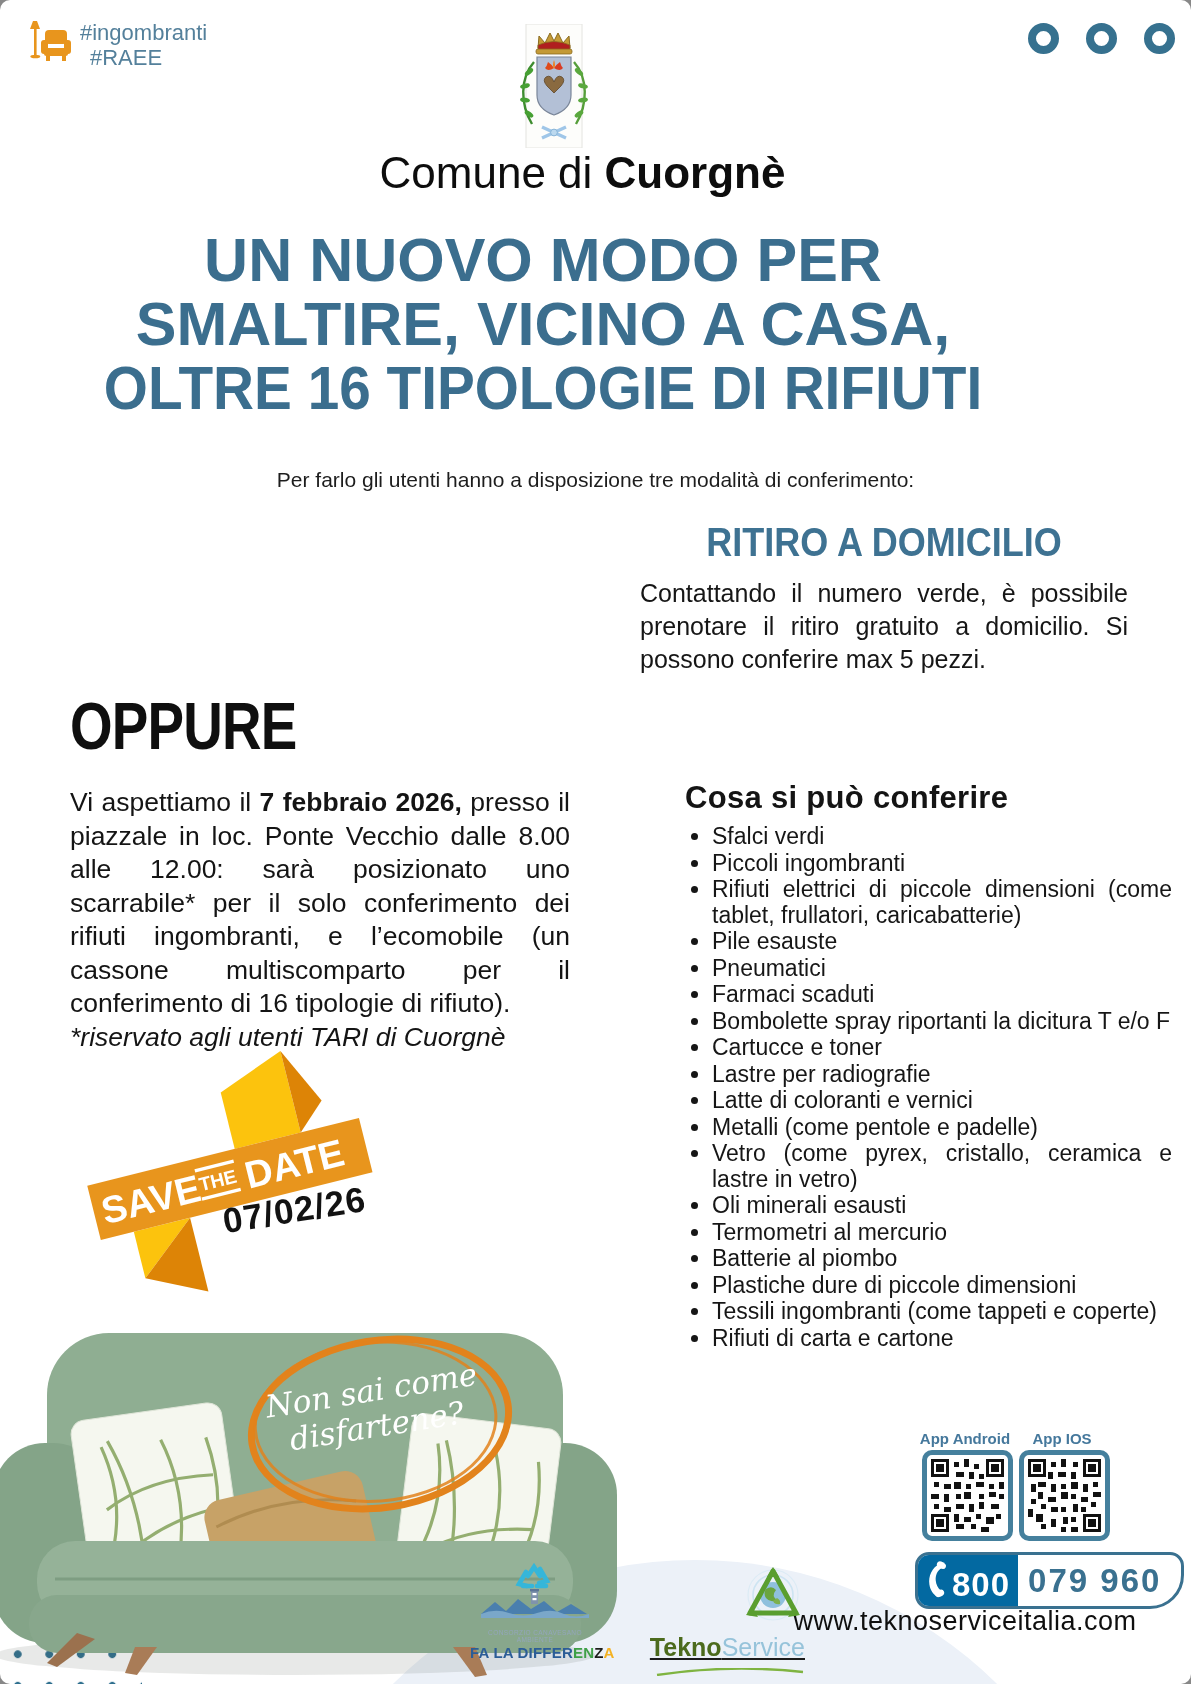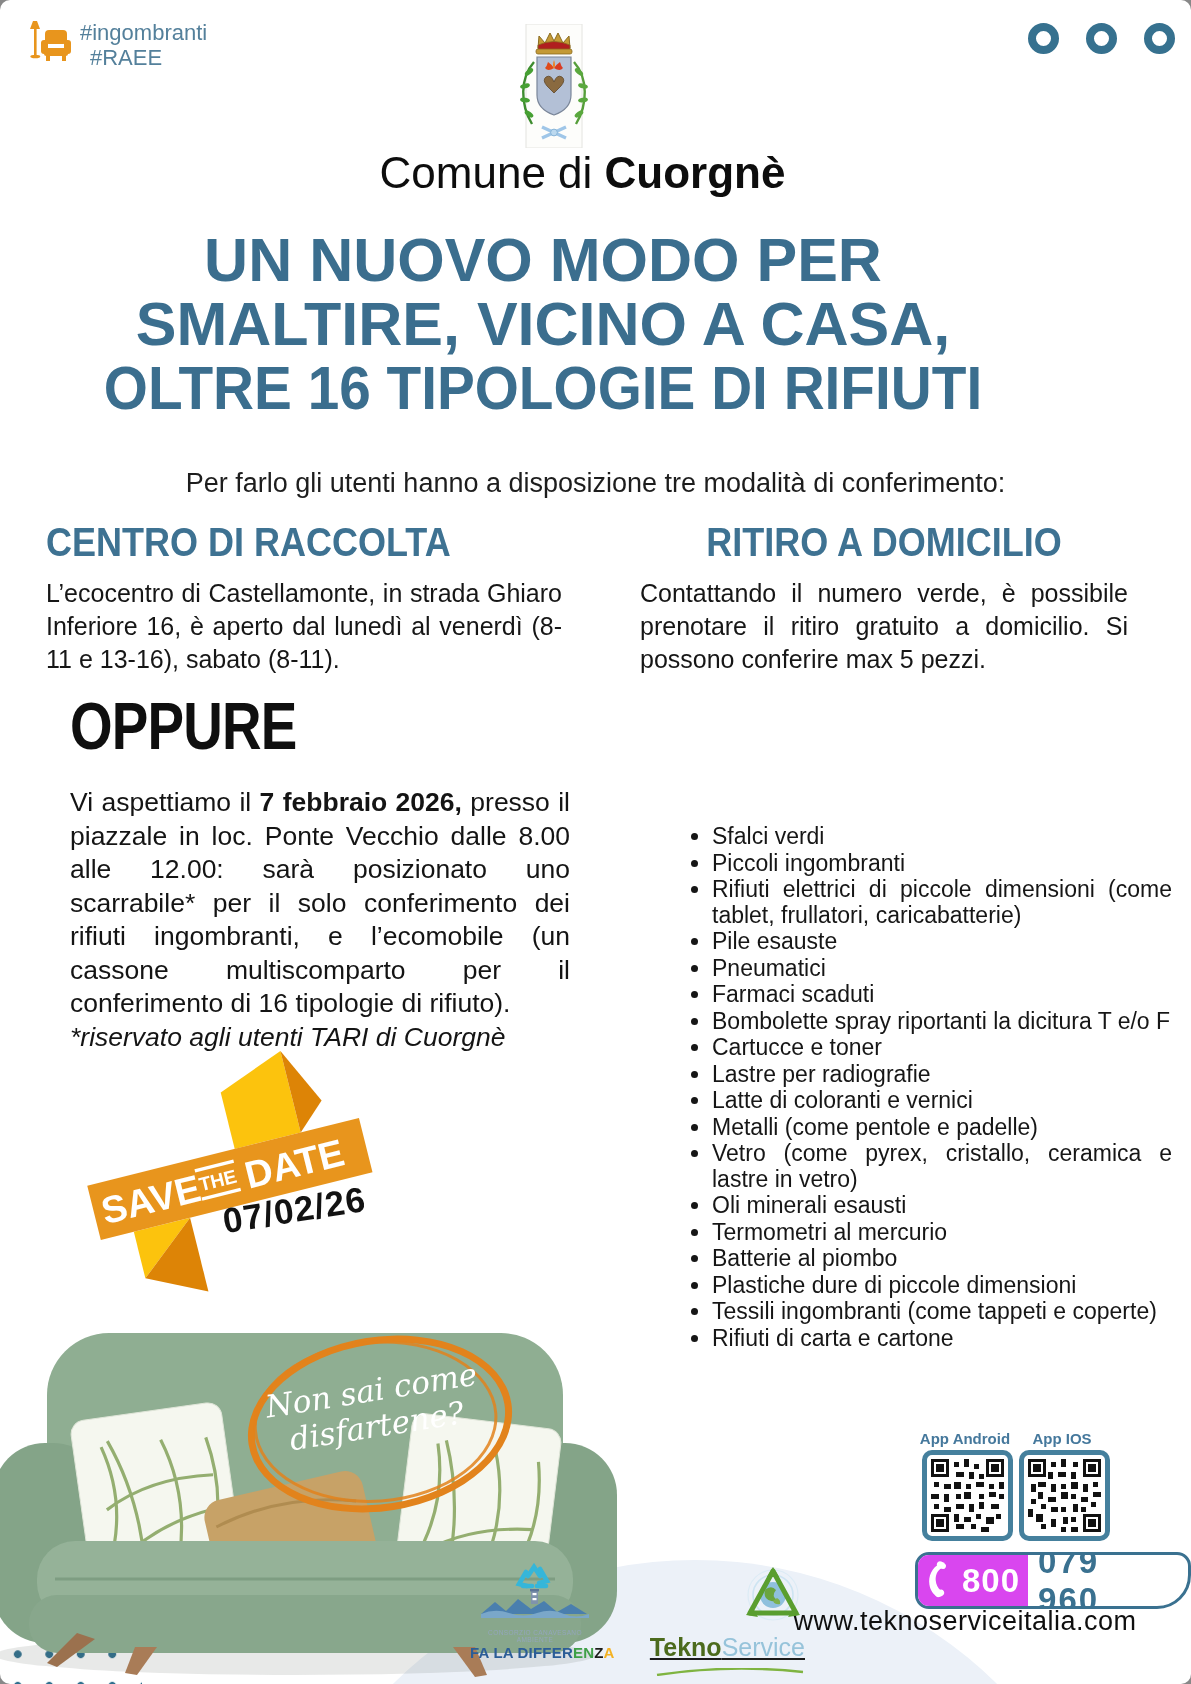--- a/index.html
+++ b/index.html
@@ -16,21 +16,21 @@
 
   .coat{left:512px;top:24px;}
   .municipality{left:0;top:148px;width:1165px;text-align:center;font-size:44px;color:#0d0d0d;}
   .municipality b{font-weight:bold;}
 
   .big-title{left:0;top:228px;width:1086px;text-align:center;color:#3b6e8e;font-weight:bold;
              font-size:61px;line-height:64px;letter-spacing:0px;}
   .big-title .ln{display:block;}
   .big-title .scx{transform:scaleX(.93);transform-origin:50% 50%;}
 
-  .intro{left:0;top:468px;width:1191px;text-align:center;font-size:27px;color:#1d1d1d;}
+  .intro{left:0;top:468px;width:1191px;text-align:center;font-size:21px;color:#1d1d1d;}
 
   .colhead{color:#3e7292;font-weight:bold;font-size:40px;white-space:nowrap;
            transform:scaleX(.9);transform-origin:left center;}
   .col-left{left:46px;top:520px;width:516px;}
   .col-right{left:640px;top:520px;width:488px;}
   .col-right .colhead{transform-origin:center;text-align:center;width:100%;}
   .colbody{margin-top:12px;font-size:25px;line-height:33px;text-align:justify;color:#161616;}
 
   .oppure{left:70px;top:688px;font-size:66px;font-weight:bold;color:#0f0f0f;letter-spacing:-1px;
           transform:scaleX(.83);transform-origin:left center;white-space:nowrap;}
@@ -62,21 +62,21 @@
   .oval-text{left:258px;top:1372px;width:232px;text-align:center;color:#fff;z-index:4;
         font-family:"DejaVu Serif",serif;font-style:italic;font-size:31px;line-height:36px;
         transform:rotate(-9deg);}
 
   
   .applabel{top:1430px;width:100px;text-align:center;font-size:15px;font-weight:bold;color:#45789c;z-index:4;}
   .qrbox{top:1450px;width:73px;height:73px;background:#fff;border:5px solid #45809d;border-radius:10px;
          padding:4px;z-index:4;}
   .phone{left:915px;top:1552px;height:51px;display:flex;align-items:stretch;z-index:4;
          border:3px solid #3a7190;border-radius:14px 14px 34px 14px;overflow:hidden;background:#fff;}
-  .phone-left{background:#d946ef;display:flex;align-items:center;padding:2px 8px 2px 6px;gap:14px;}
+  .phone-left{background:#0369a1;display:flex;align-items:flex-end;padding:2px 8px 2px 6px;gap:4px;}
   .phone-left .n{color:#fff;font-size:33px;font-weight:bold;letter-spacing:1px;}
   .phone-right{display:flex;align-items:center;padding:2px 20px 2px 10px;}
   .phone-right .n{color:#3a7190;font-size:33px;font-weight:bold;letter-spacing:2px;}
   .website{left:740px;top:1606px;width:450px;text-align:center;font-size:27px;color:#0f0f0f;
            letter-spacing:.5px;z-index:4;}
 
   
   .fald{left:470px;top:1562px;width:130px;text-align:center;z-index:4;}
   .fald .tiny{font-size:6.5px;color:#93a6bb;letter-spacing:.4px;display:block;margin-top:1px;}
   .fald .big{font-size:15px;font-weight:bold;letter-spacing:.2px;display:block;margin-top:1px;white-space:nowrap;}
@@ -159,36 +159,33 @@
   <div class="abs municipality"><span>Comune di </span><b>Cuorgnè</b></div>
 
   <div class="abs big-title">
     <span class="ln">UN NUOVO MODO PER</span>
     <span class="ln">SMALTIRE, VICINO A CASA,</span>
     <span class="ln scx">OLTRE 16 TIPOLOGIE DI RIFIUTI</span>
   </div>
 
   <div class="abs intro">Per farlo gli utenti hanno a disposizione tre modalità di conferimento:</div>
 
-  <div class="abs col-left">
-    <div class="colhead">CENTRO DI RACCOLTA</div>
-    <div class="colbody">L’ecocentro di Castellamonte, in strada Ghiaro Inferiore 16, è aperto dal lunedì al venerdì (8-11 e 13-16), sabato (8-11).</div>
-  </div>
 
   <div class="abs col-right">
     <div class="colhead">RITIRO A DOMICILIO</div>
     <div class="colbody">Contattando il numero verde, è possibile prenotare il ritiro gratuito a domicilio.  Si possono conferire max 5 pezzi.</div>
   </div>
 
   <div class="abs oppure">OPPURE</div>
   <div class="abs oppure-body">
     <span>Vi aspettiamo il </span><b>7 febbraio 2026,</b><span> presso il piazzale in loc. Ponte Vecchio dalle 8.00 alle 12.00: sarà posizionato uno scarrabile* per il solo conferimento dei rifiuti ingombranti, e l’ecomobile (un cassone multiscomparto per il conferimento di 16 tipologie di rifiuto).</span>
     <div class="oppure-note">*riservato agli utenti TARI di Cuorgnè</div>
   </div>
 
+  <div class="abs cosa-head">Cosa si può conferire</div>
   <div class="abs cosa-list">
     <ul>
         <li>Sfalci verdi</li>
         <li>Piccoli ingombranti</li>
         <li>Rifiuti elettrici di piccole dimensioni (come tablet, frullatori, caricabatterie)</li>
         <li>Pile esauste</li>
         <li>Pneumatici</li>
         <li>Farmaci scaduti</li>
         <li>Bombolette spray riportanti la dicitura T e/o F</li>
         <li>Cartucce e toner</li>

